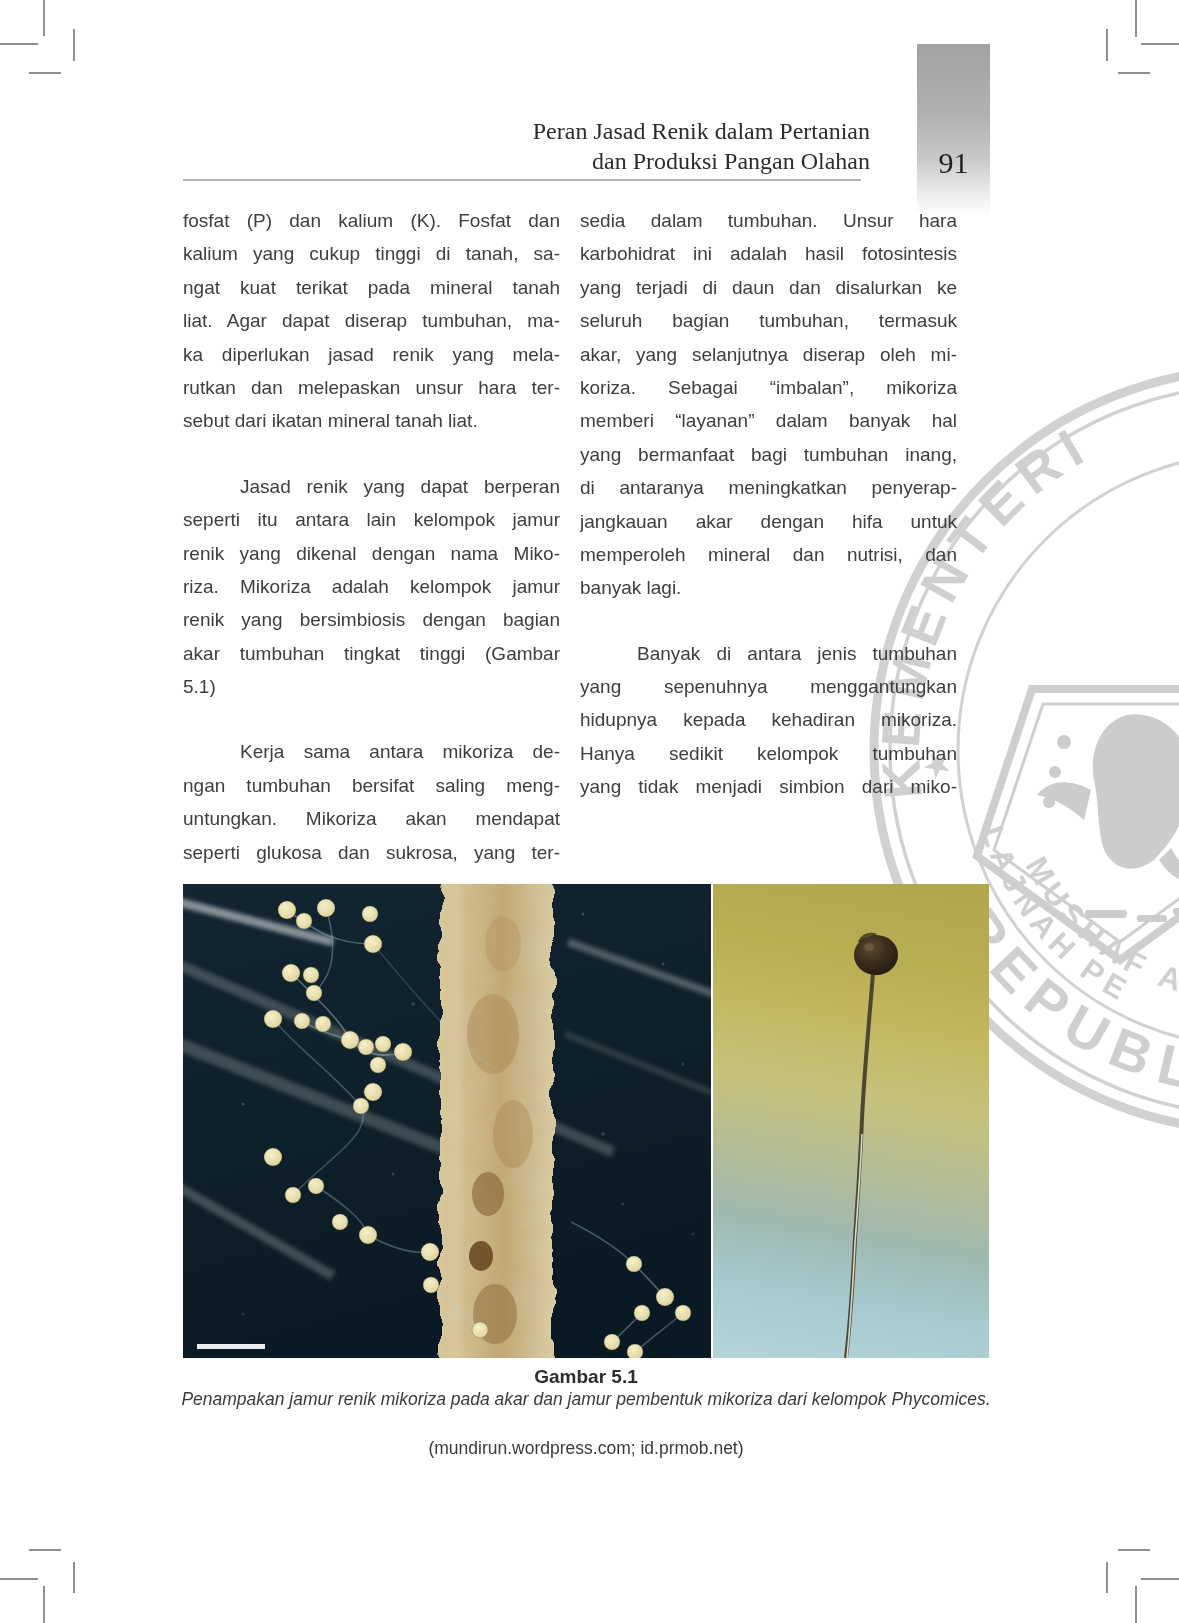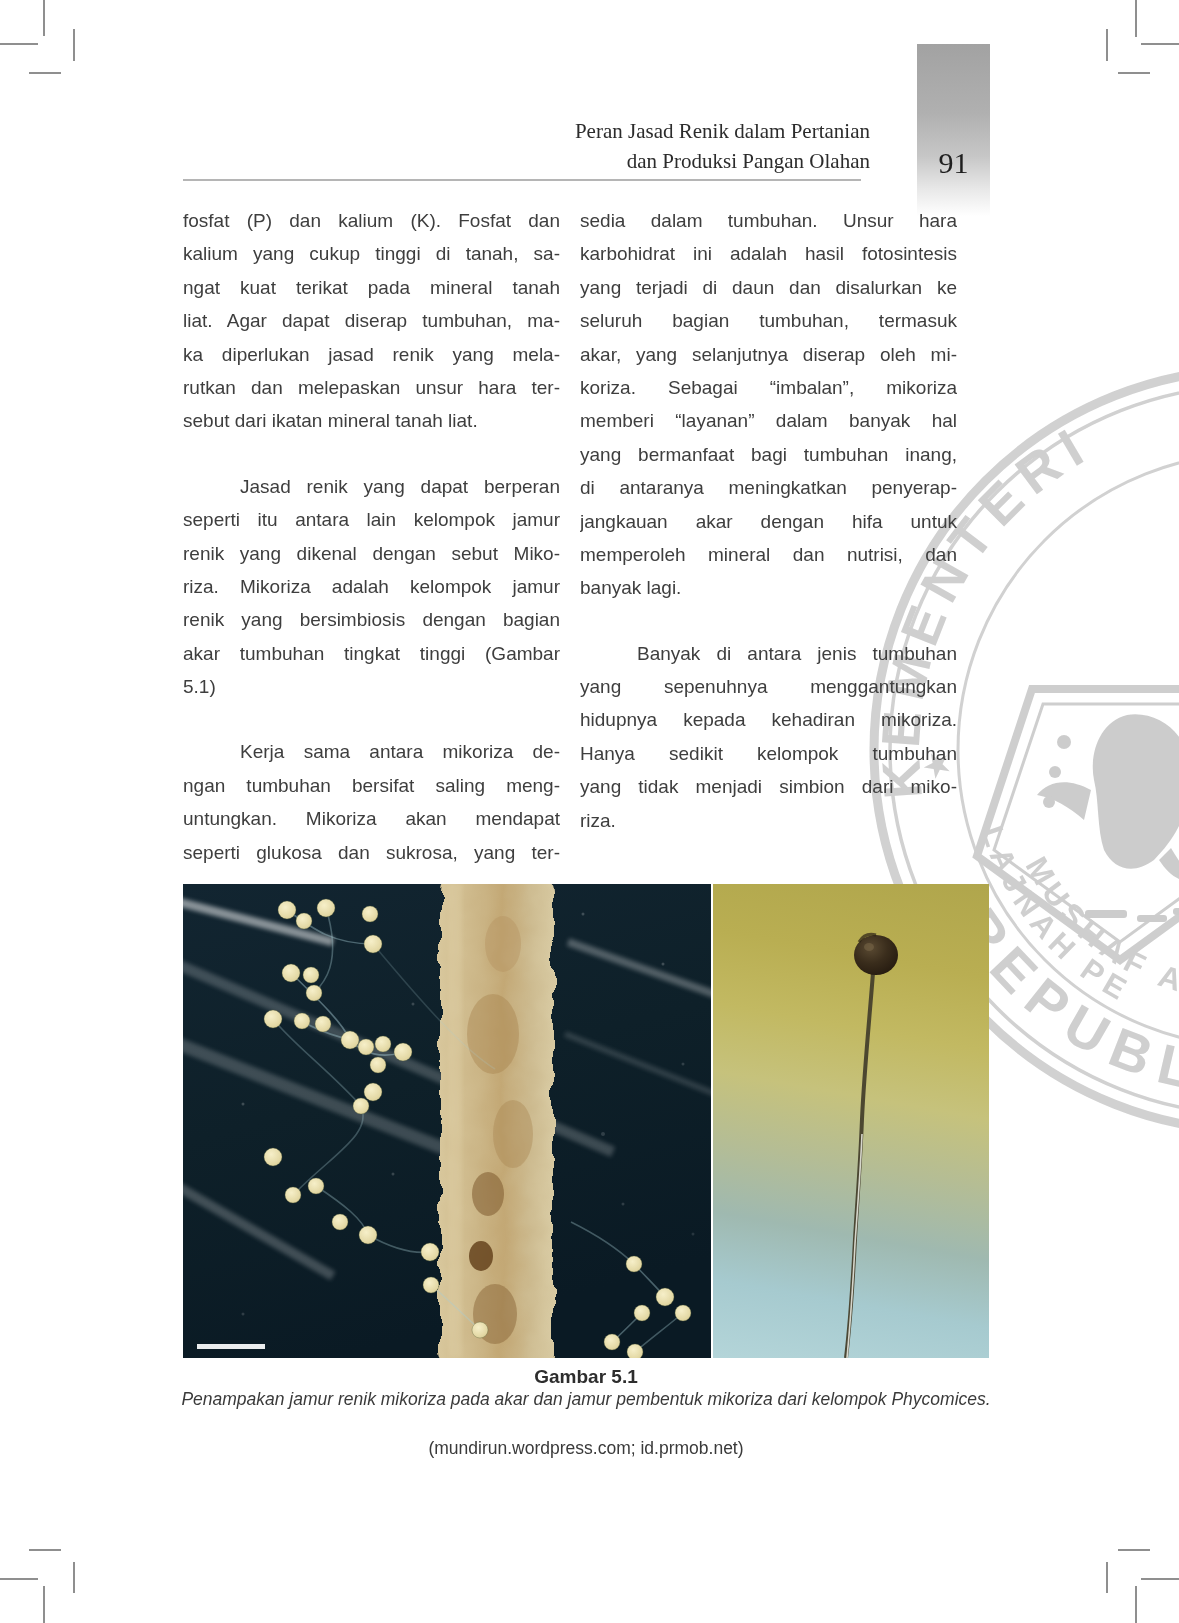--- a/index.html
+++ b/index.html
@@ -9,21 +9,21 @@
     font-family:"Liberation Sans","DejaVu Sans",sans-serif;
   }
   .crop{position:absolute;background:#8f8f8f;}
   
   .watermark{position:absolute;left:859px;top:370px;z-index:1;opacity:.85;}
   .wm-txt{fill:#c7c7c7;font-family:"Liberation Sans","DejaVu Sans",sans-serif;font-weight:bold;}
   
   .header{
     position:absolute;top:116px;right:309px;z-index:2;text-align:right;
     font-family:"Liberation Serif","DejaVu Serif",serif;
-    font-size:21px;line-height:30px;color:#2c2c2c;
+    font-size:24px;line-height:30px;color:#2c2c2c;
   }
   .header-rule{position:absolute;top:179px;left:183px;width:678px;height:2px;background:#b5b5b5;z-index:2;}
   .pagebar{
     position:absolute;left:917px;top:44px;width:73px;height:172px;z-index:2;
     background:linear-gradient(180deg,#a2a2a2 0%,#b0b0b0 40%,#c6c6c6 65%,#e9e9e9 85%,#ffffff 100%);
   }
   .pagenum{
     position:absolute;left:917px;top:146px;width:73px;z-index:3;text-align:center;
     font-family:"Liberation Serif","DejaVu Serif",serif;font-size:30px;color:#1f1f1f;
   }
@@ -115,21 +115,21 @@
 <div class="col col-left" id="col-left">
     <div class="line">fosfat (P) dan kalium (K). Fosfat dan</div>
     <div class="line">kalium yang cukup tinggi di tanah, sa-</div>
     <div class="line">ngat kuat terikat pada mineral tanah</div>
     <div class="line">liat. Agar dapat diserap tumbuhan, ma-</div>
     <div class="line">ka diperlukan jasad renik yang mela-</div>
     <div class="line">rutkan dan melepaskan unsur hara ter-</div>
     <div class="line end">sebut dari ikatan mineral tanah liat.</div>
     <div class="line ind">Jasad renik yang dapat berperan</div>
     <div class="line">seperti itu antara lain kelompok jamur</div>
-    <div class="line">renik yang dikenal dengan sebut Miko-</div>
+    <div class="line">renik yang dikenal dengan nama Miko-</div>
     <div class="line">riza. Mikoriza adalah kelompok jamur</div>
     <div class="line">renik yang bersimbiosis dengan bagian</div>
     <div class="line">akar tumbuhan tingkat tinggi (Gambar</div>
     <div class="line end">5.1)</div>
     <div class="line ind">Kerja sama antara mikoriza de-</div>
     <div class="line">ngan tumbuhan bersifat saling meng-</div>
     <div class="line">untungkan. Mikoriza akan mendapat</div>
     <div class="line">seperti glukosa dan sukrosa, yang ter-</div>
   </div>
 <div class="col col-right" id="col-right">
@@ -143,21 +143,20 @@
     <div class="line">yang bermanfaat bagi tumbuhan inang,</div>
     <div class="line">di antaranya meningkatkan penyerap-</div>
     <div class="line">jangkauan akar dengan hifa untuk</div>
     <div class="line">memperoleh mineral dan nutrisi, dan</div>
     <div class="line end">banyak lagi.</div>
     <div class="line ind">Banyak di antara jenis tumbuhan</div>
     <div class="line">yang sepenuhnya menggantungkan</div>
     <div class="line">hidupnya kepada kehadiran mikoriza.</div>
     <div class="line">Hanya sedikit kelompok tumbuhan</div>
     <div class="line">yang tidak menjadi simbion dari miko-</div>
-    <div class="line end">riza.</div>
   </div>
 
 <div class="figure">
 
   <svg class="photo-left" width="528" height="474" viewBox="0 0 528 474">
     <defs>
       <linearGradient id="bgDark" x1="0" y1="0" x2="0.3" y2="1">
         <stop offset="0" stop-color="#122531"></stop>
         <stop offset="0.5" stop-color="#0e2029"></stop>
         <stop offset="1" stop-color="#0a1a24"></stop>

